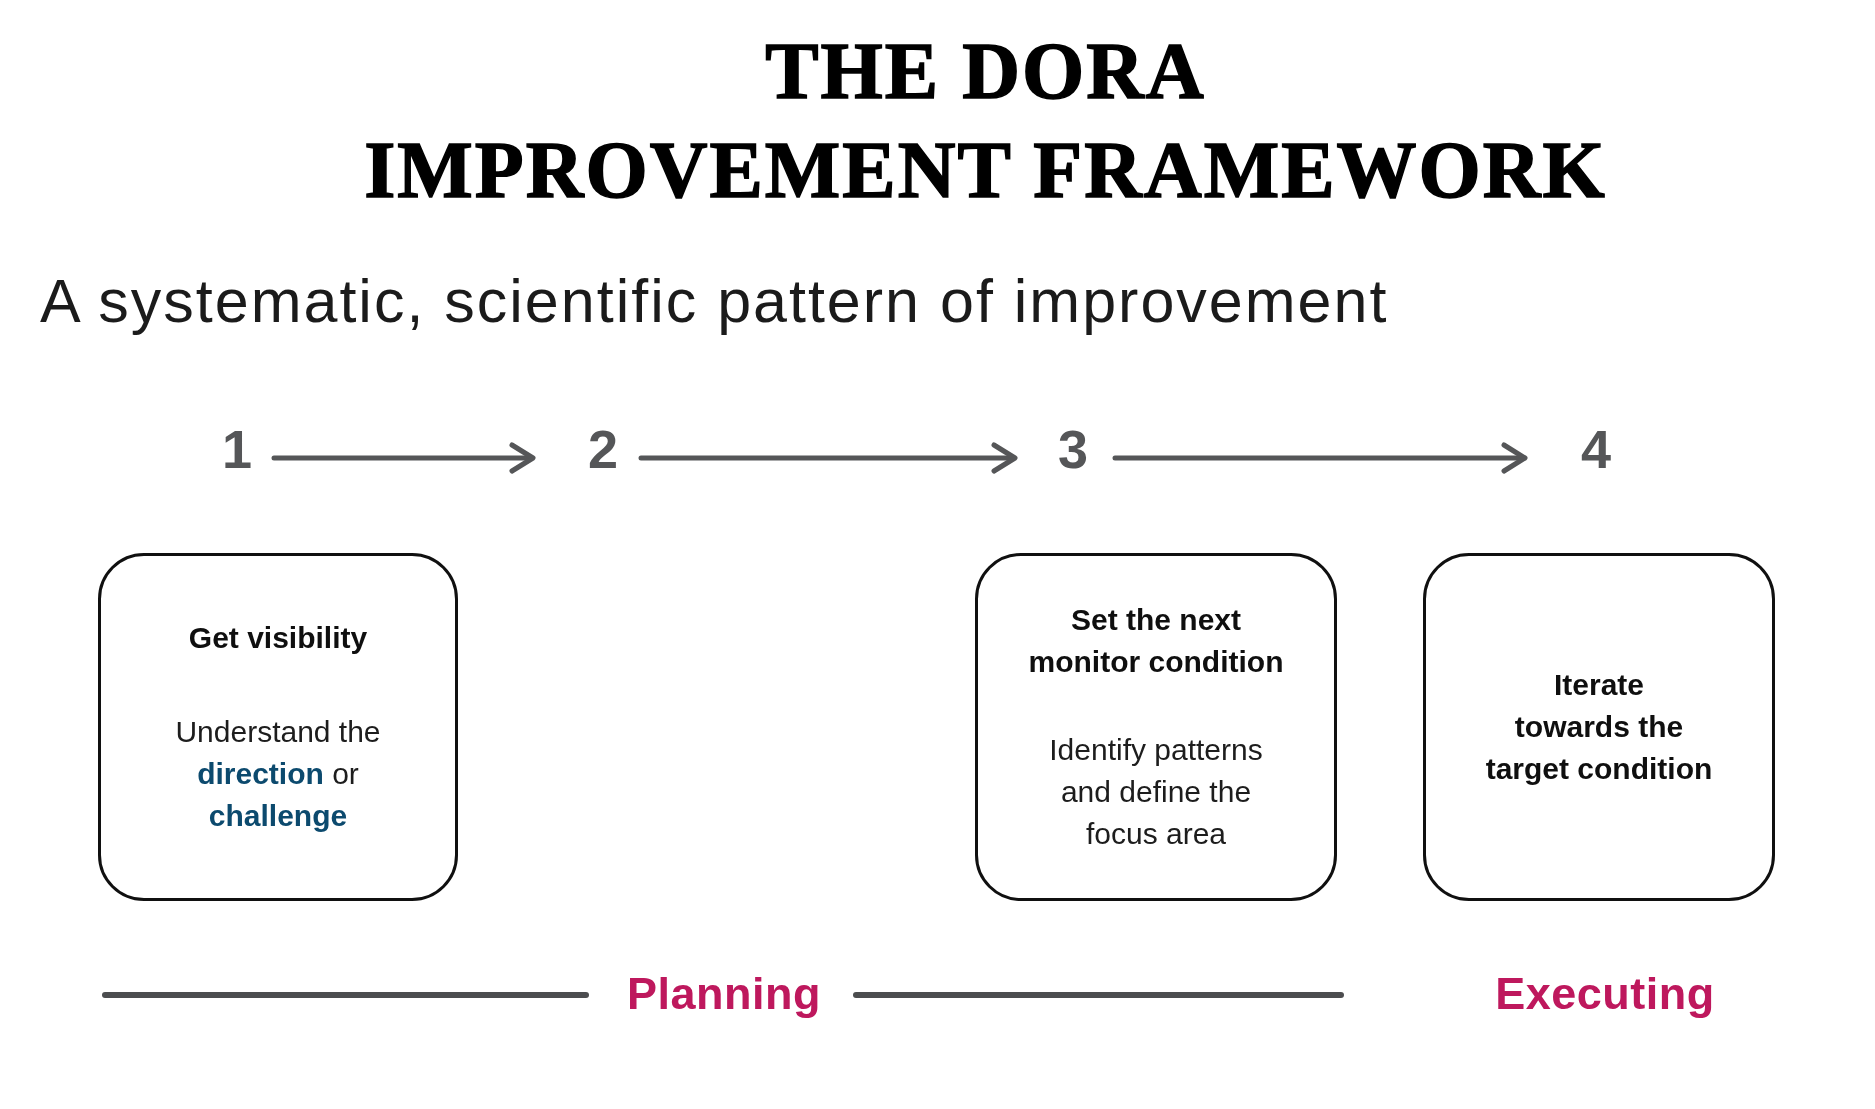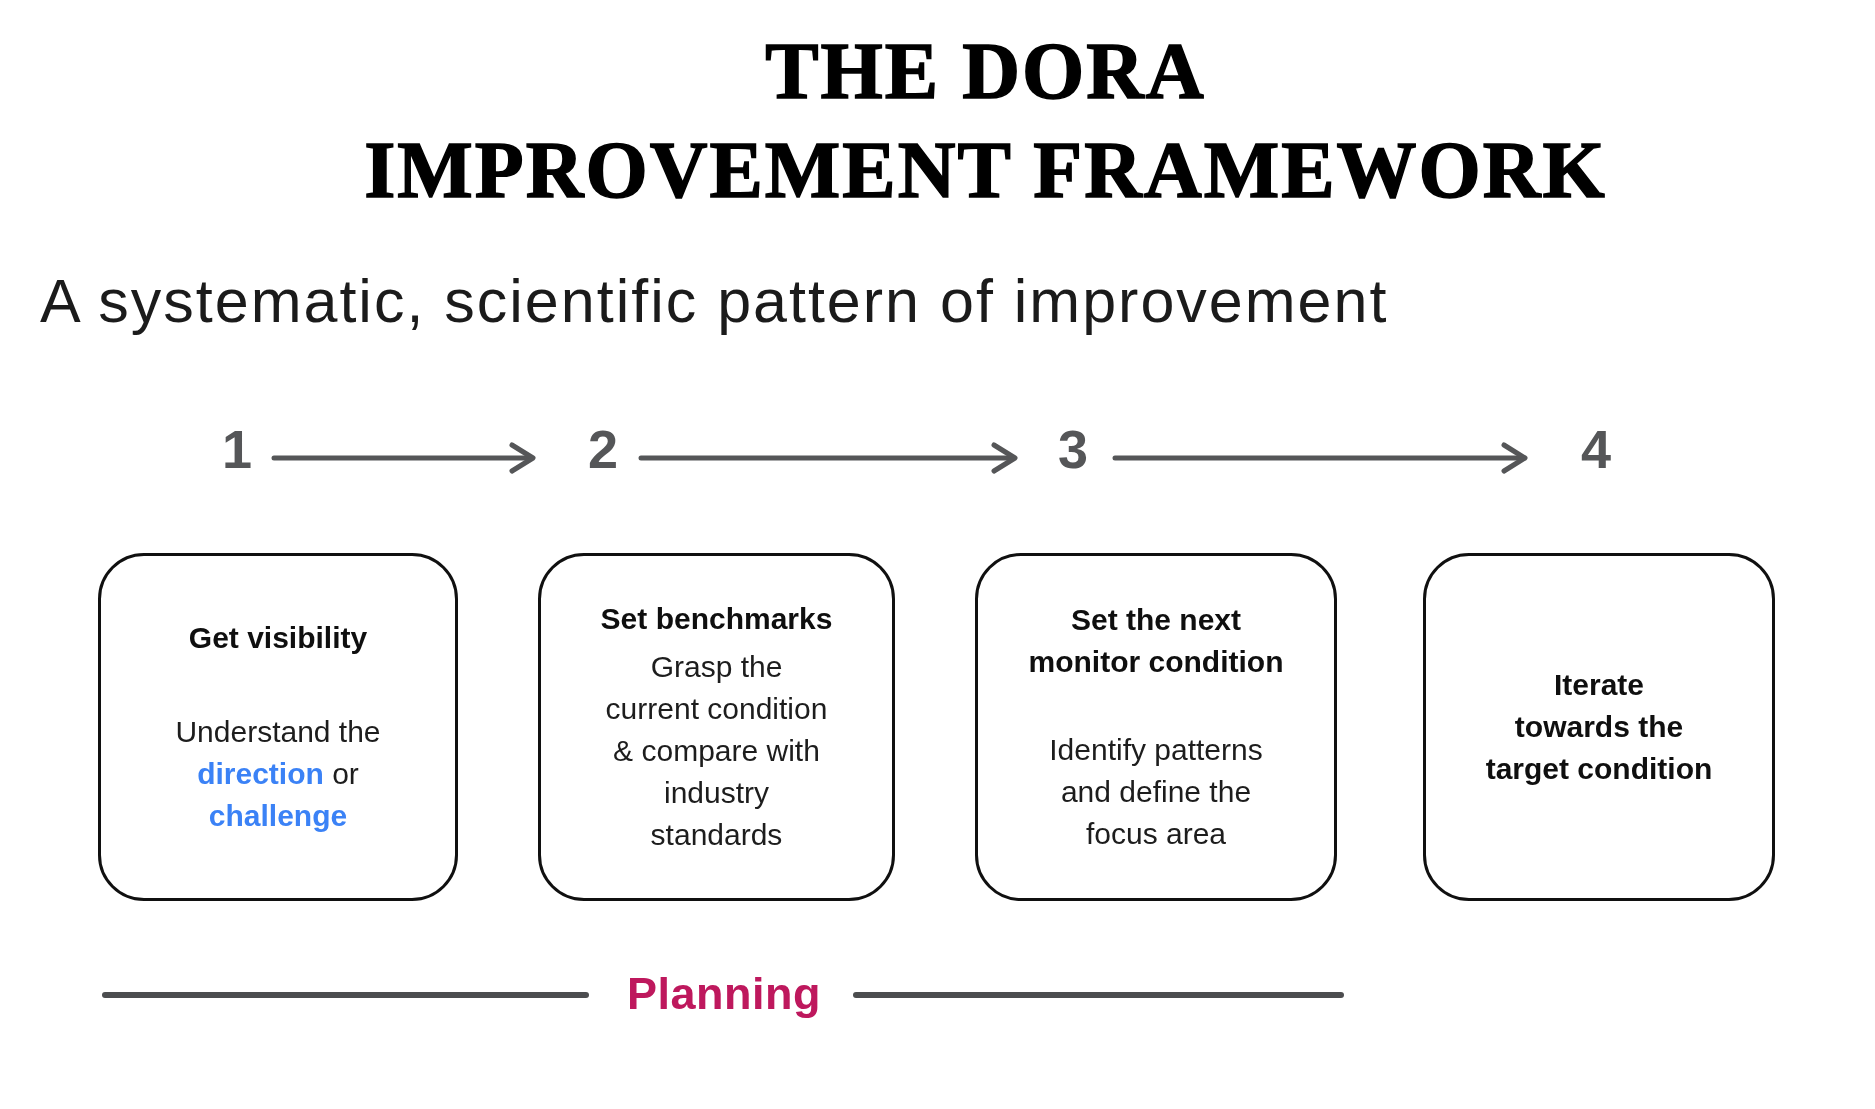--- a/index.html
+++ b/index.html
@@ -35,21 +35,21 @@
   .box1{left:98px;width:360px;gap:52px}
   .box2{left:538px;width:357px;gap:6px}
   .box3{left:975px;width:362px;gap:46px}
   .box4{left:1423px;width:352px;gap:32px}
   .box-title{
     font-size:30px;font-weight:700;line-height:42px;color:#0f0f0f;white-space:pre-line;
   }
   .box-body{
     font-size:30px;font-weight:400;line-height:42px;color:#1d1d1d;white-space:pre-line;
   }
-  .box-body .b{font-weight:700;color:#3b82f6;}
+  .box-body .b{font-weight:700;color:#0c4a6e;}
   
   .phase-line{position:absolute;top:992px;height:6px;background:#4c4d4f;border-radius:3px;}
   .pl1{left:102px;width:487px}
   .pl2{left:853px;width:491px}
   .phase-label{
     position:absolute;top:968px;text-align:center;
     font-size:45px;font-weight:700;letter-spacing:.5px;color:#be185d;
   }
   .planning{left:599px;width:250px}
   .executing{left:1469px;width:272px}
@@ -86,40 +86,33 @@
     </g>
   </svg>
 
   <div class="box box1">
     <div class="box-title">Get visibility</div>
     <div class="box-body"><span>Understand the
 </span><span class="b">direction</span><span> or
 </span><span class="b">challenge</span></div>
   </div>
 
-  <div class="box box2">
-    <div class="box-title">Set benchmarks</div>
-    <div class="box-body">Grasp the
-current condition
-&amp; compare with
-industry
-standards</div>
-  </div>
 
   <div class="box box3">
     <div class="box-title">Set the next
 monitor condition</div>
     <div class="box-body">Identify patterns
 and define the
 focus area</div>
   </div>
 
   <div class="box box4">
     <div class="box-title">Iterate
 towards the
 target condition</div>
   </div>
 
   <div class="phase-line pl1"></div>
   <div class="phase-label planning">Planning</div>
   <div class="phase-line pl2"></div>
+  <div class="phase-label executing">Executing</div>
 
 </div>
 
 </body></html>

